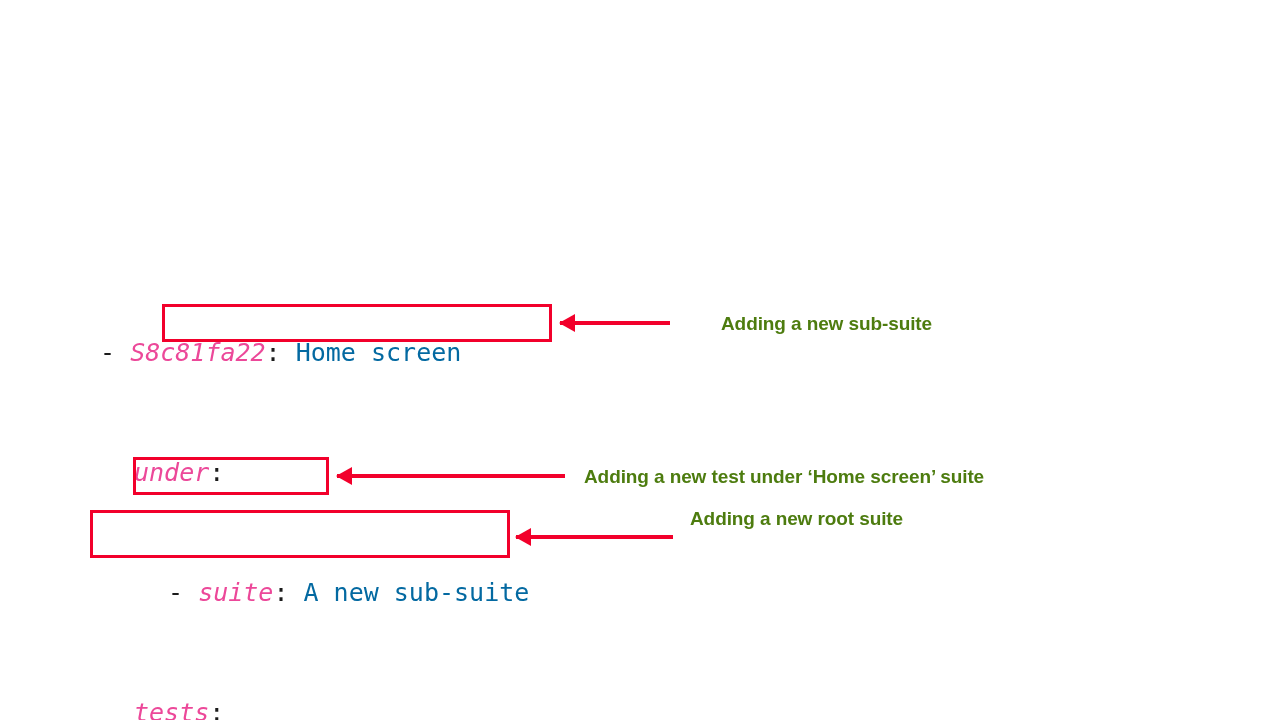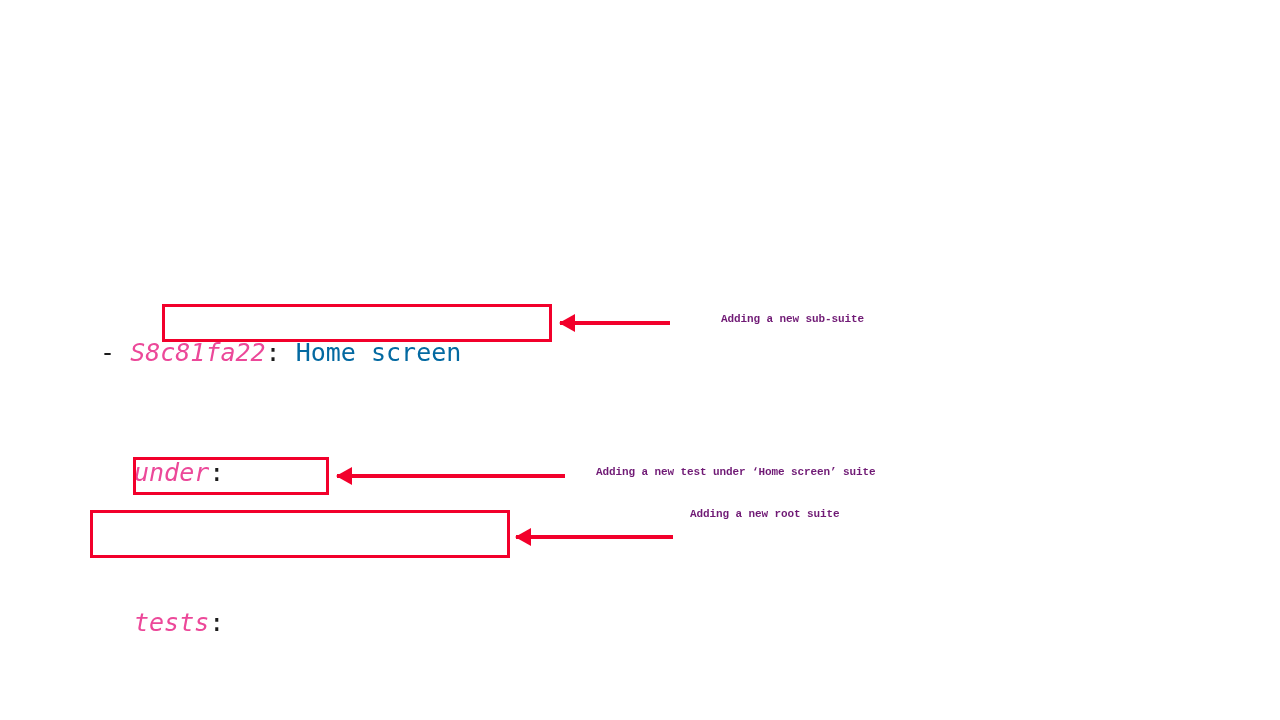--- a/index.html
+++ b/index.html
@@ -63,40 +63,41 @@
     border-bottom: 9px solid transparent;
     border-right: 16px solid #f2002b;
   }
   #arrow-subsuite { left: 560px; top: 321px; width: 110px; }
   #arrow-newtest  { left: 337px; top: 474px; width: 228px; }
   #arrow-rootsuite{ left: 516px; top: 535px; width: 157px; }
 
   
   .annot {
     position: absolute;
-    color: #701a75;
-    font-family: Liberation Mono, monospace;
+    color: #4d7c0f;
+    font-family: Liberation Sans, sans-serif;
     font-weight: bold;
-    font-size: 11px;
+    font-size: 19px;
     white-space: nowrap;
     letter-spacing: -0.1px;
   }
   #label-subsuite  { left: 721px; top: 313px; }
-  #label-newtest   { left: 584px; top: 466px; margin-left: 12px; }
+  #label-newtest   { left: 584px; top: 466px; }
   #label-rootsuite { left: 690px; top: 508px; }
 </style>
 </head>
 <body>
 
 <div id="tree">
 
   <div class="line"><span class="dash">-</span> <span class="key">S8c81fa22</span><span class="colon">:</span> <span class="val">Home screen</span></div>
 
   <div class="line indent1"><span class="key">under</span><span class="colon">:</span></div>
 
+  <div class="line indent2"><span class="dash">-</span> <span class="key">suite</span><span class="colon">:</span> <span class="val">A new sub-suite</span></div>
 
   <div class="line indent1"><span class="key">tests</span><span class="colon">:</span></div>
 
   
 
   
 
   
 
   

